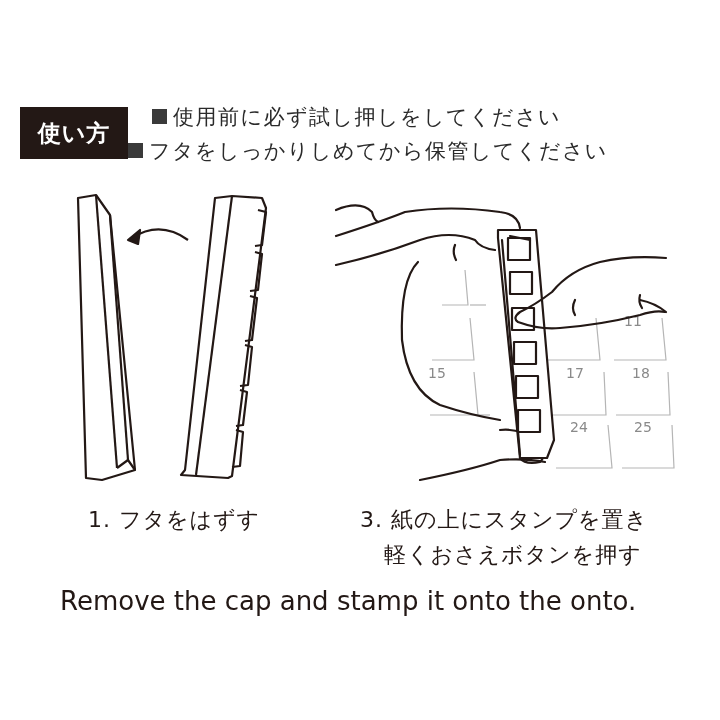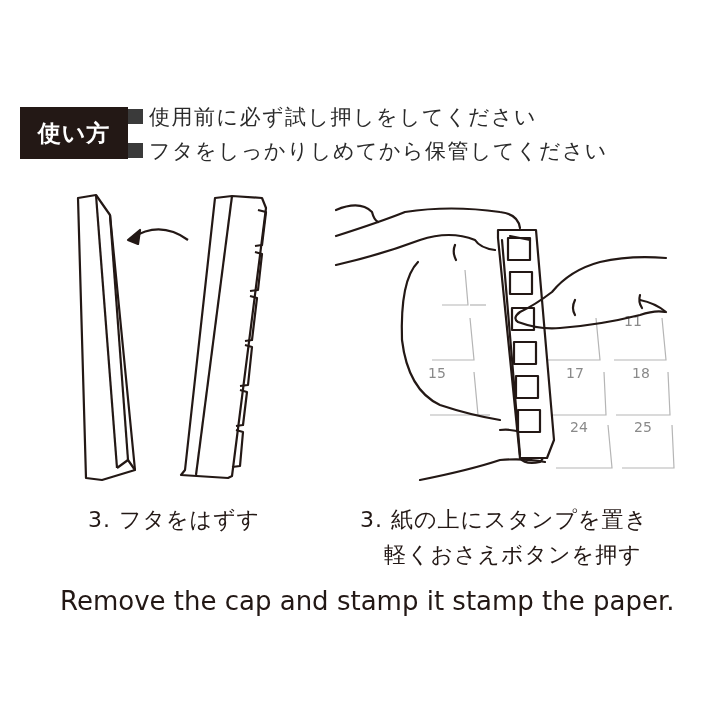--- a/index.html
+++ b/index.html
@@ -5,21 +5,21 @@
   html, body { margin: 0; padding: 0; background: #ffffff; }
   body { width: 720px; height: 720px; position: relative; overflow: hidden;
          font-family: "DejaVu Sans", "Liberation Sans", sans-serif; color: #231815; }
   .abs { position: absolute; }
   #howto-badge { left: 20px; top: 107px; width: 108px; height: 52px; background: #231815;
                  color: #fff; font-size: 23px; font-weight: bold; display: flex;
                  align-items: center; justify-content: center; letter-spacing: 1px; }
   .note { left: 128px; font-size: 21px; color: #2a2a2a; white-space: nowrap; letter-spacing: 1.5px; }
   .note .sq { display: inline-block; width: 15px; height: 15px; background: #3a3a3a;
               margin-right: 6px; vertical-align: 0px; }
-  #note-1 { top: 103px; }
+  #note-1 { top: 103px; margin-left: 24px; }
   #note-2 { top: 137px; }
   svg { position: absolute; left: 0; top: 0; }
   .caption { font-size: 22px; color: #231815; white-space: nowrap; letter-spacing: 1px; }
   #step1 { left: 88px; top: 505px; }
   #step2-l1 { left: 360px; top: 505px; }
   #step2-l2 { left: 384px; top: 540px; }
   #english { left: 60px; top: 586px; font-size: 26px; font-family: "DejaVu Sans", sans-serif;
              color: #231815; white-space: nowrap; }
   .cal-num { font-size: 14px; fill: #8a8a8a; font-family: "DejaVu Sans", sans-serif; }
 </style>
@@ -112,16 +112,16 @@
       <g>
         <path d="M666,258 Q630,255 600,262 Q570,270 552,292 Q535,305 520,312 Q512,318 518,322 Q540,330 560,328 Q600,325 640,315 Q655,310 665,312"></path>
         <path d="M640,295 Q638,302 642,308"></path>
         <path d="M640,300 Q655,303 666,312"></path>
         <path d="M575,300 Q571,308 575,315"></path>
       </g>
     </g>
   </g>
 </svg>
 
-<div id="step1" class="abs caption">3. フタをはずす</div>
+<div id="step1" class="abs caption">1. フタをはずす</div>
 <div id="step2-l1" class="abs caption">3. 紙の上にスタンプを置き</div>
 <div id="step2-l2" class="abs caption">軽くおさえボタンを押す</div>
-<div id="english" class="abs">Remove the cap and stamp it stamp the paper.</div>
+<div id="english" class="abs">Remove the cap and stamp it onto the onto.</div>
 
 </body></html>

